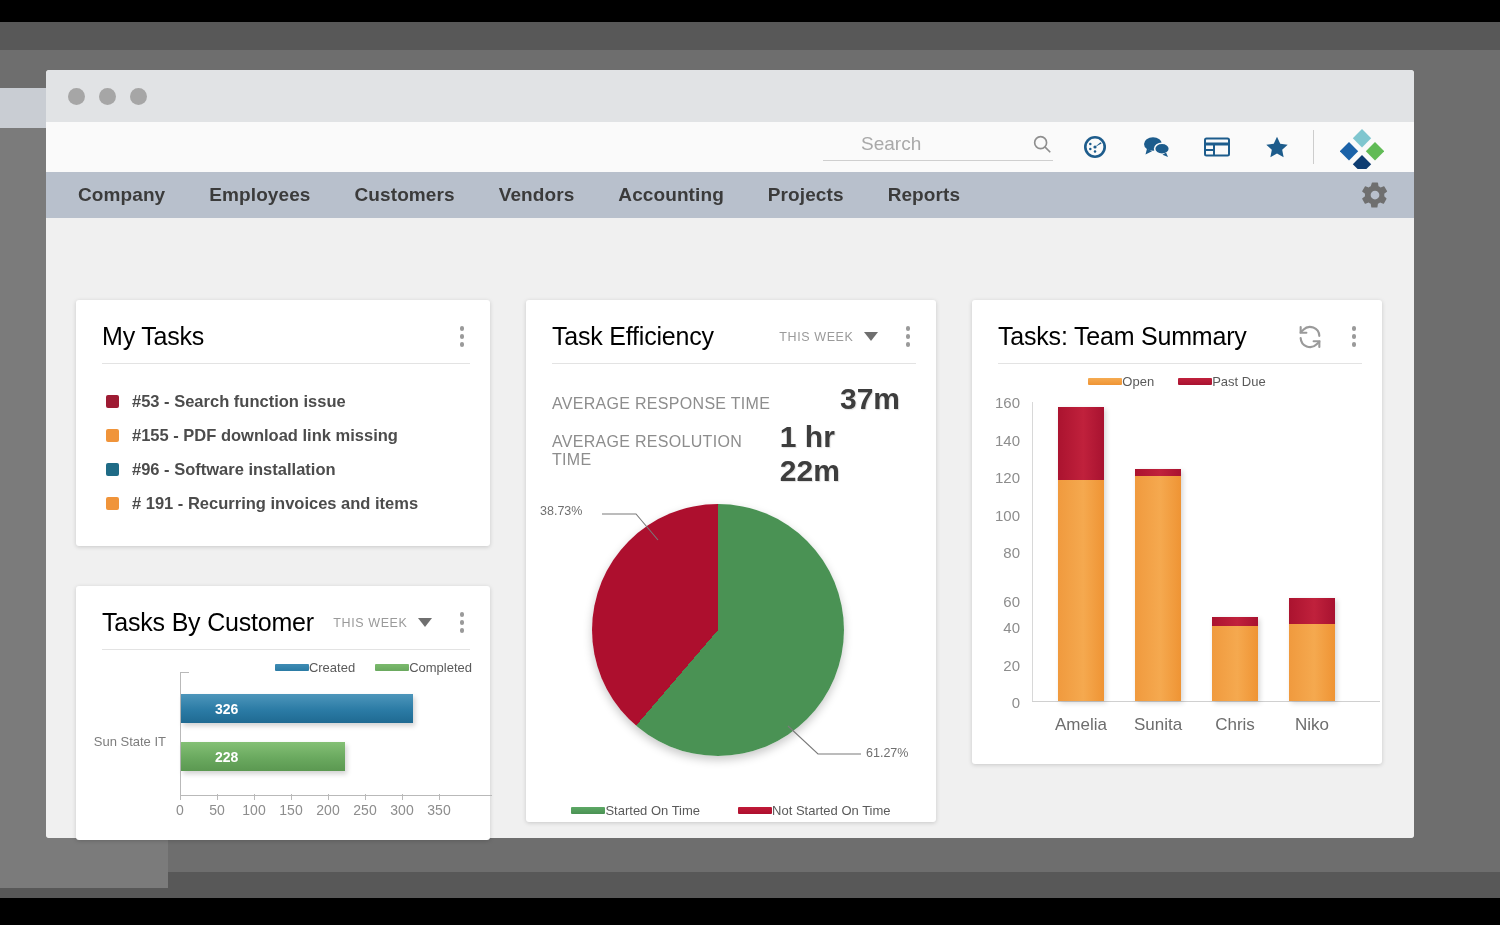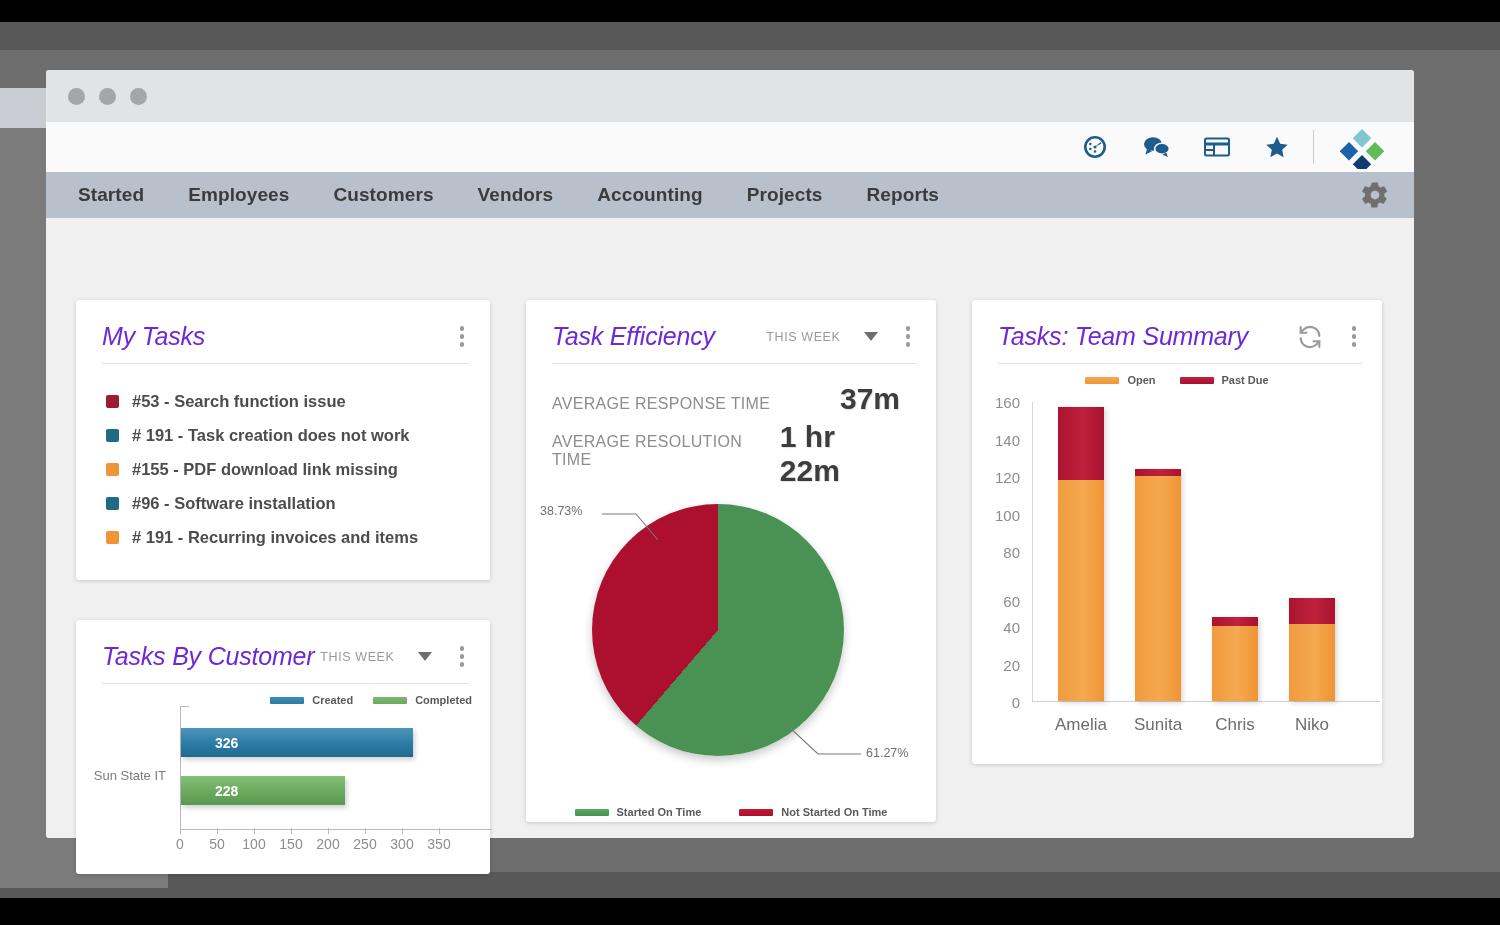--- a/index.html
+++ b/index.html
@@ -110,25 +110,25 @@
   .card {
     background: #fff;
     border-radius: 3px;
     box-shadow: 0 1px 4px rgba(0,0,0,0.17);
   }
   .card-head {
     display: flex; align-items: center;
     padding: 22px 20px 0 26px;
   }
   .card-title {
-    font-size: 25px; color: #6d28d9; font-weight: normal;
-    letter-spacing: -0.2px; white-space: nowrap; font-style: italic;
+    font-size: 25px; color: #000000; font-weight: normal;
+    letter-spacing: -0.2px; white-space: nowrap;
   }
   .period {
-    margin-left: auto; display: flex; align-items: center; gap: 23px;
+    margin-left: auto; display: flex; align-items: center; gap: 10px;
     font-size: 12.5px; color: #9a9a9a; letter-spacing: 0.6px; cursor: pointer;
   }
   .caret {
     width: 0; height: 0; border-left: 7px solid transparent;
     border-right: 7px solid transparent; border-top: 9px solid #6f6f6f;
   }
   .kebab {
     margin-left: 22px; display: flex; flex-direction: column; gap: 3.5px;
     cursor: pointer; padding: 4px 6px;
   }
@@ -162,21 +162,21 @@
     width: 252px; height: 252px; border-radius: 50%;
     box-shadow: 0 4px 10px rgba(0,0,0,0.22);
   }
   .pie-label {
     position: absolute; font-size: 12.5px; color: #6f6f6f;
   }
   .pie-legend {
     position: absolute; left: 0; right: 0; bottom: 4px;
     display: flex; justify-content: center; gap: 38px;
   }
-  .lg-item { display: flex; align-items: center; gap: 8px; font-size: 11px; color: #5a5a5a; font-weight: bold; }
+  .lg-item { display: flex; align-items: center; font-size: 13px; color: #5a5a5a; }
   .lg-bar { width: 34px; height: 7px; border-radius: 1px; }
 
   
   .bars-area { position: relative; height: 400px; padding: 14px 20px 0 18px; }
   .bc-legend {
     position: absolute; left: 0; right: 0; top: 10px;
     display: flex; justify-content: center; gap: 24px;
   }
   .plot { position: absolute; left: 60px; top: 38px; width: 330px; height: 300px; }
   .ytick {
@@ -236,20 +236,29 @@
 
   <div class="titlebar">
     <div class="dots">
       <div class="dot"></div>
       <div class="dot"></div>
       <div class="dot"></div>
     </div>
   </div>
 
   <div class="toolbar">
+    <div class="search-wrap">
+      <input class="search-input" placeholder="Search" style="">
+      <span class="search-icon">
+        <svg width="22" height="22" viewBox="0 0 24 24" fill="none" stroke="currentColor" stroke-width="1.8">
+          <circle cx="10.5" cy="10.5" r="6.5"></circle>
+            <line x1="15.4" y1="15.4" x2="21" y2="21"></line>
+        </svg>
+      </span>
+    </div>
 
     <div class="tb-icons">
       <span class="tb-icon">
         <svg width="28" height="28" viewBox="0 0 28 28" fill="currentColor">
           <circle cx="14" cy="14" r="11"></circle>
           <circle cx="14" cy="14" r="8.4" fill="#fafafa"></circle>
           <path d="M14 14 L19.4 9.2 L20.6 10.6 Z" fill="#1d5c8c"></path>
           <circle cx="9.3" cy="11" r="1.25" fill="#1d5c8c"></circle>
           <circle cx="9.3" cy="16" r="1.25" fill="#1d5c8c"></circle>
           <circle cx="14" cy="18.4" r="1.25" fill="#1d5c8c"></circle>
@@ -285,21 +294,21 @@
       <svg width="44" height="44" viewBox="0 0 44 44">
         <rect x="22" y="4" width="13" height="13" transform="rotate(45 22 4)" fill="#7fc6cf"></rect>
         <rect x="9" y="17" width="13" height="13" transform="rotate(45 9 17)" fill="#1b62a8"></rect>
         <rect x="35" y="17" width="13" height="13" transform="rotate(45 35 17)" fill="#61bb56"></rect>
         <rect x="22" y="30" width="13" height="13" transform="rotate(45 22 30)" fill="#0e3d72"></rect>
       </svg>
     </span>
   </div>
 
   <div class="menubar">
-    <div class="menu-item">Started</div>
+    <div class="menu-item">Company</div>
     <div class="menu-item">Employees</div>
     <div class="menu-item">Customers</div>
     <div class="menu-item">Vendors</div>
     <div class="menu-item">Accounting</div>
     <div class="menu-item">Projects</div>
     <div class="menu-item">Reports</div>
     <span class="gear-btn">
       <svg width="30" height="30" viewBox="0 0 24 24" fill="currentColor">
         <path d="M19.4 13c.04-.33.06-.66.06-1s-.02-.67-.07-1l2.1-1.6a.5.5 0 00.12-.64l-2-3.46a.5.5 0 00-.6-.22l-2.5 1a7.3 7.3 0 00-1.7-1l-.38-2.65a.5.5 0 00-.5-.43h-4a.5.5 0 00-.5.43L8.6 5.08c-.6.25-1.17.58-1.7 1l-2.5-1a.5.5 0 00-.6.22l-2 3.46a.5.5 0 00.12.64L4.02 11c-.05.33-.07.66-.07 1s.02.67.07 1l-2.1 1.6a.5.5 0 00-.12.64l2 3.46c.12.22.39.3.6.22l2.5-1c.52.42 1.1.75 1.7 1l.38 2.65c.04.25.25.43.5.43h4c.25 0 .46-.18.5-.43l.38-2.65c.6-.25 1.18-.58 1.7-1l2.5 1c.22.08.48 0 .6-.22l2-3.46a.5.5 0 00-.12-.64L19.4 13zM12 15.5A3.5 3.5 0 1112 8.5a3.5 3.5 0 010 7z"></path>
       </svg>
@@ -319,24 +328,20 @@
               <span></span>
                 <span></span>
                 <span></span>
             </div>
           </div>
           <div class="divider"></div>
           <div class="task-list">
             <div class="task-row">
               <span class="swatch" style="background:#9e1b33"></span>
               <span class="task-label">#53 - Search function issue</span>
-            </div>
-            <div class="task-row">
-              <span class="swatch" style="background:#1f6b86"></span>
-              <span class="task-label"># 191 - Task creation does not work</span>
             </div>
             <div class="task-row">
               <span class="swatch" style="background:#f0943a"></span>
               <span class="task-label">#155 - PDF download link missing</span>
             </div>
             <div class="task-row">
               <span class="swatch" style="background:#1f6b86"></span>
               <span class="task-label">#96 - Software installation</span>
             </div>
             <div class="task-row">

